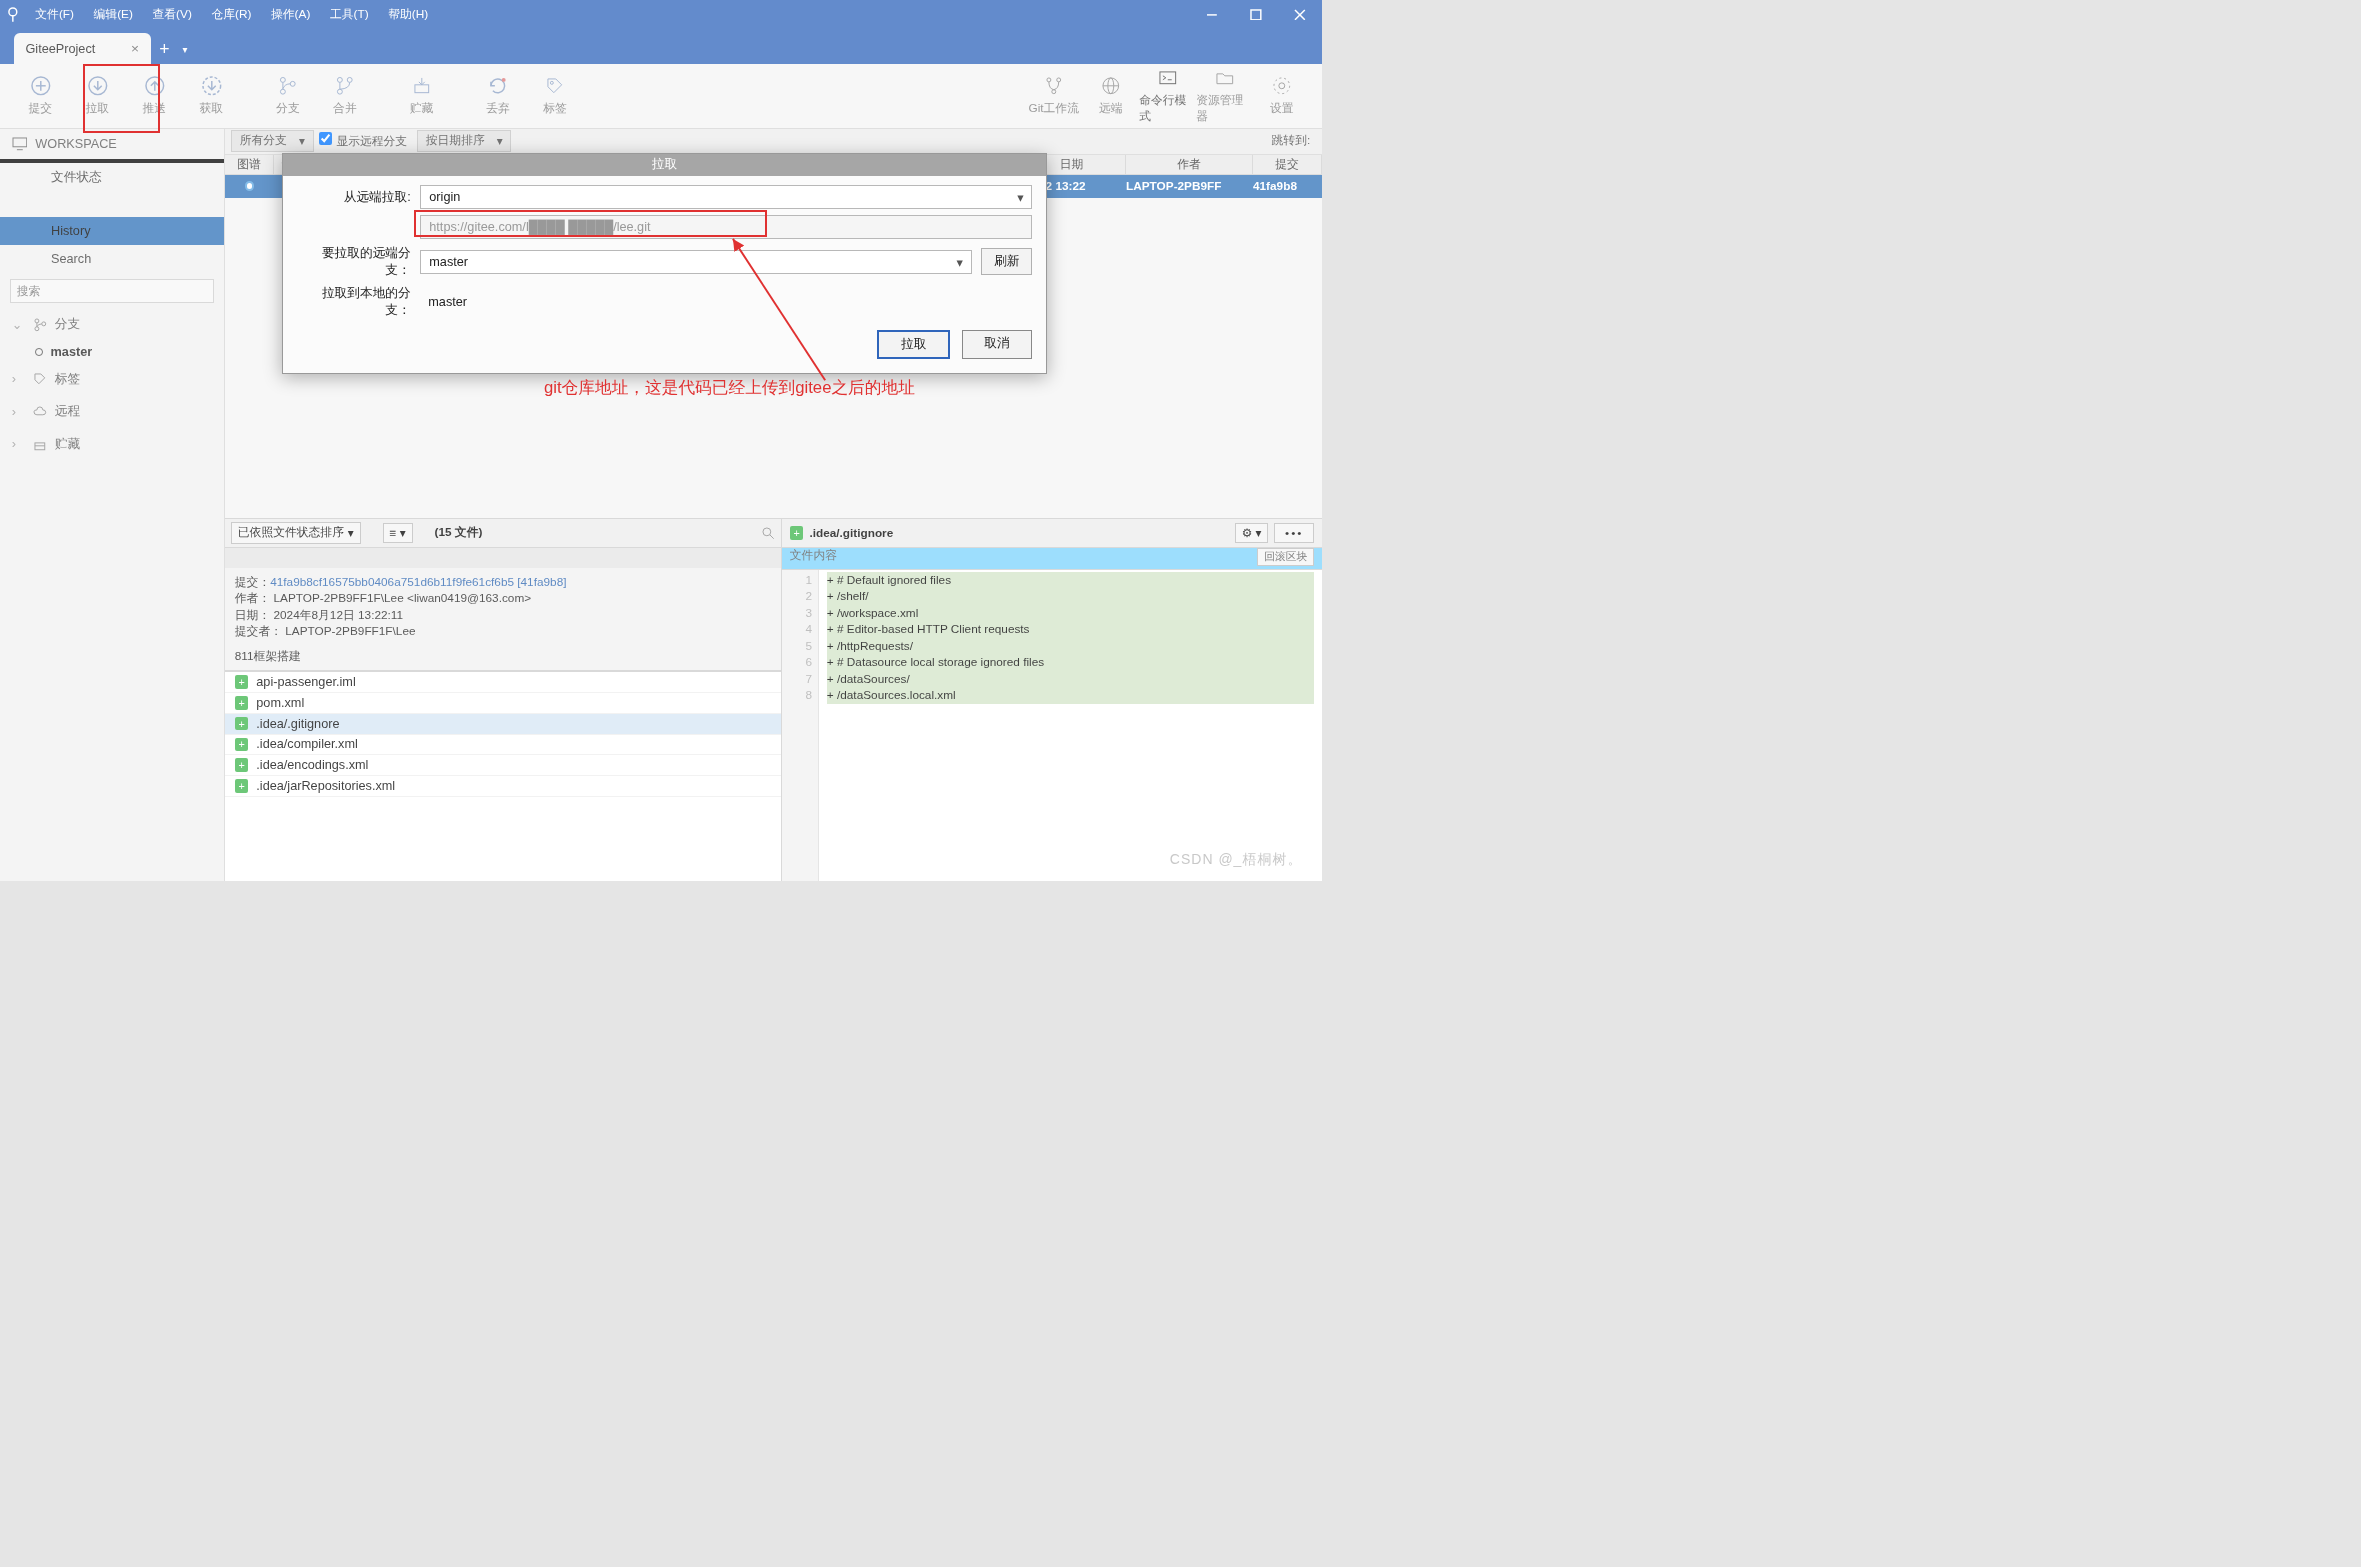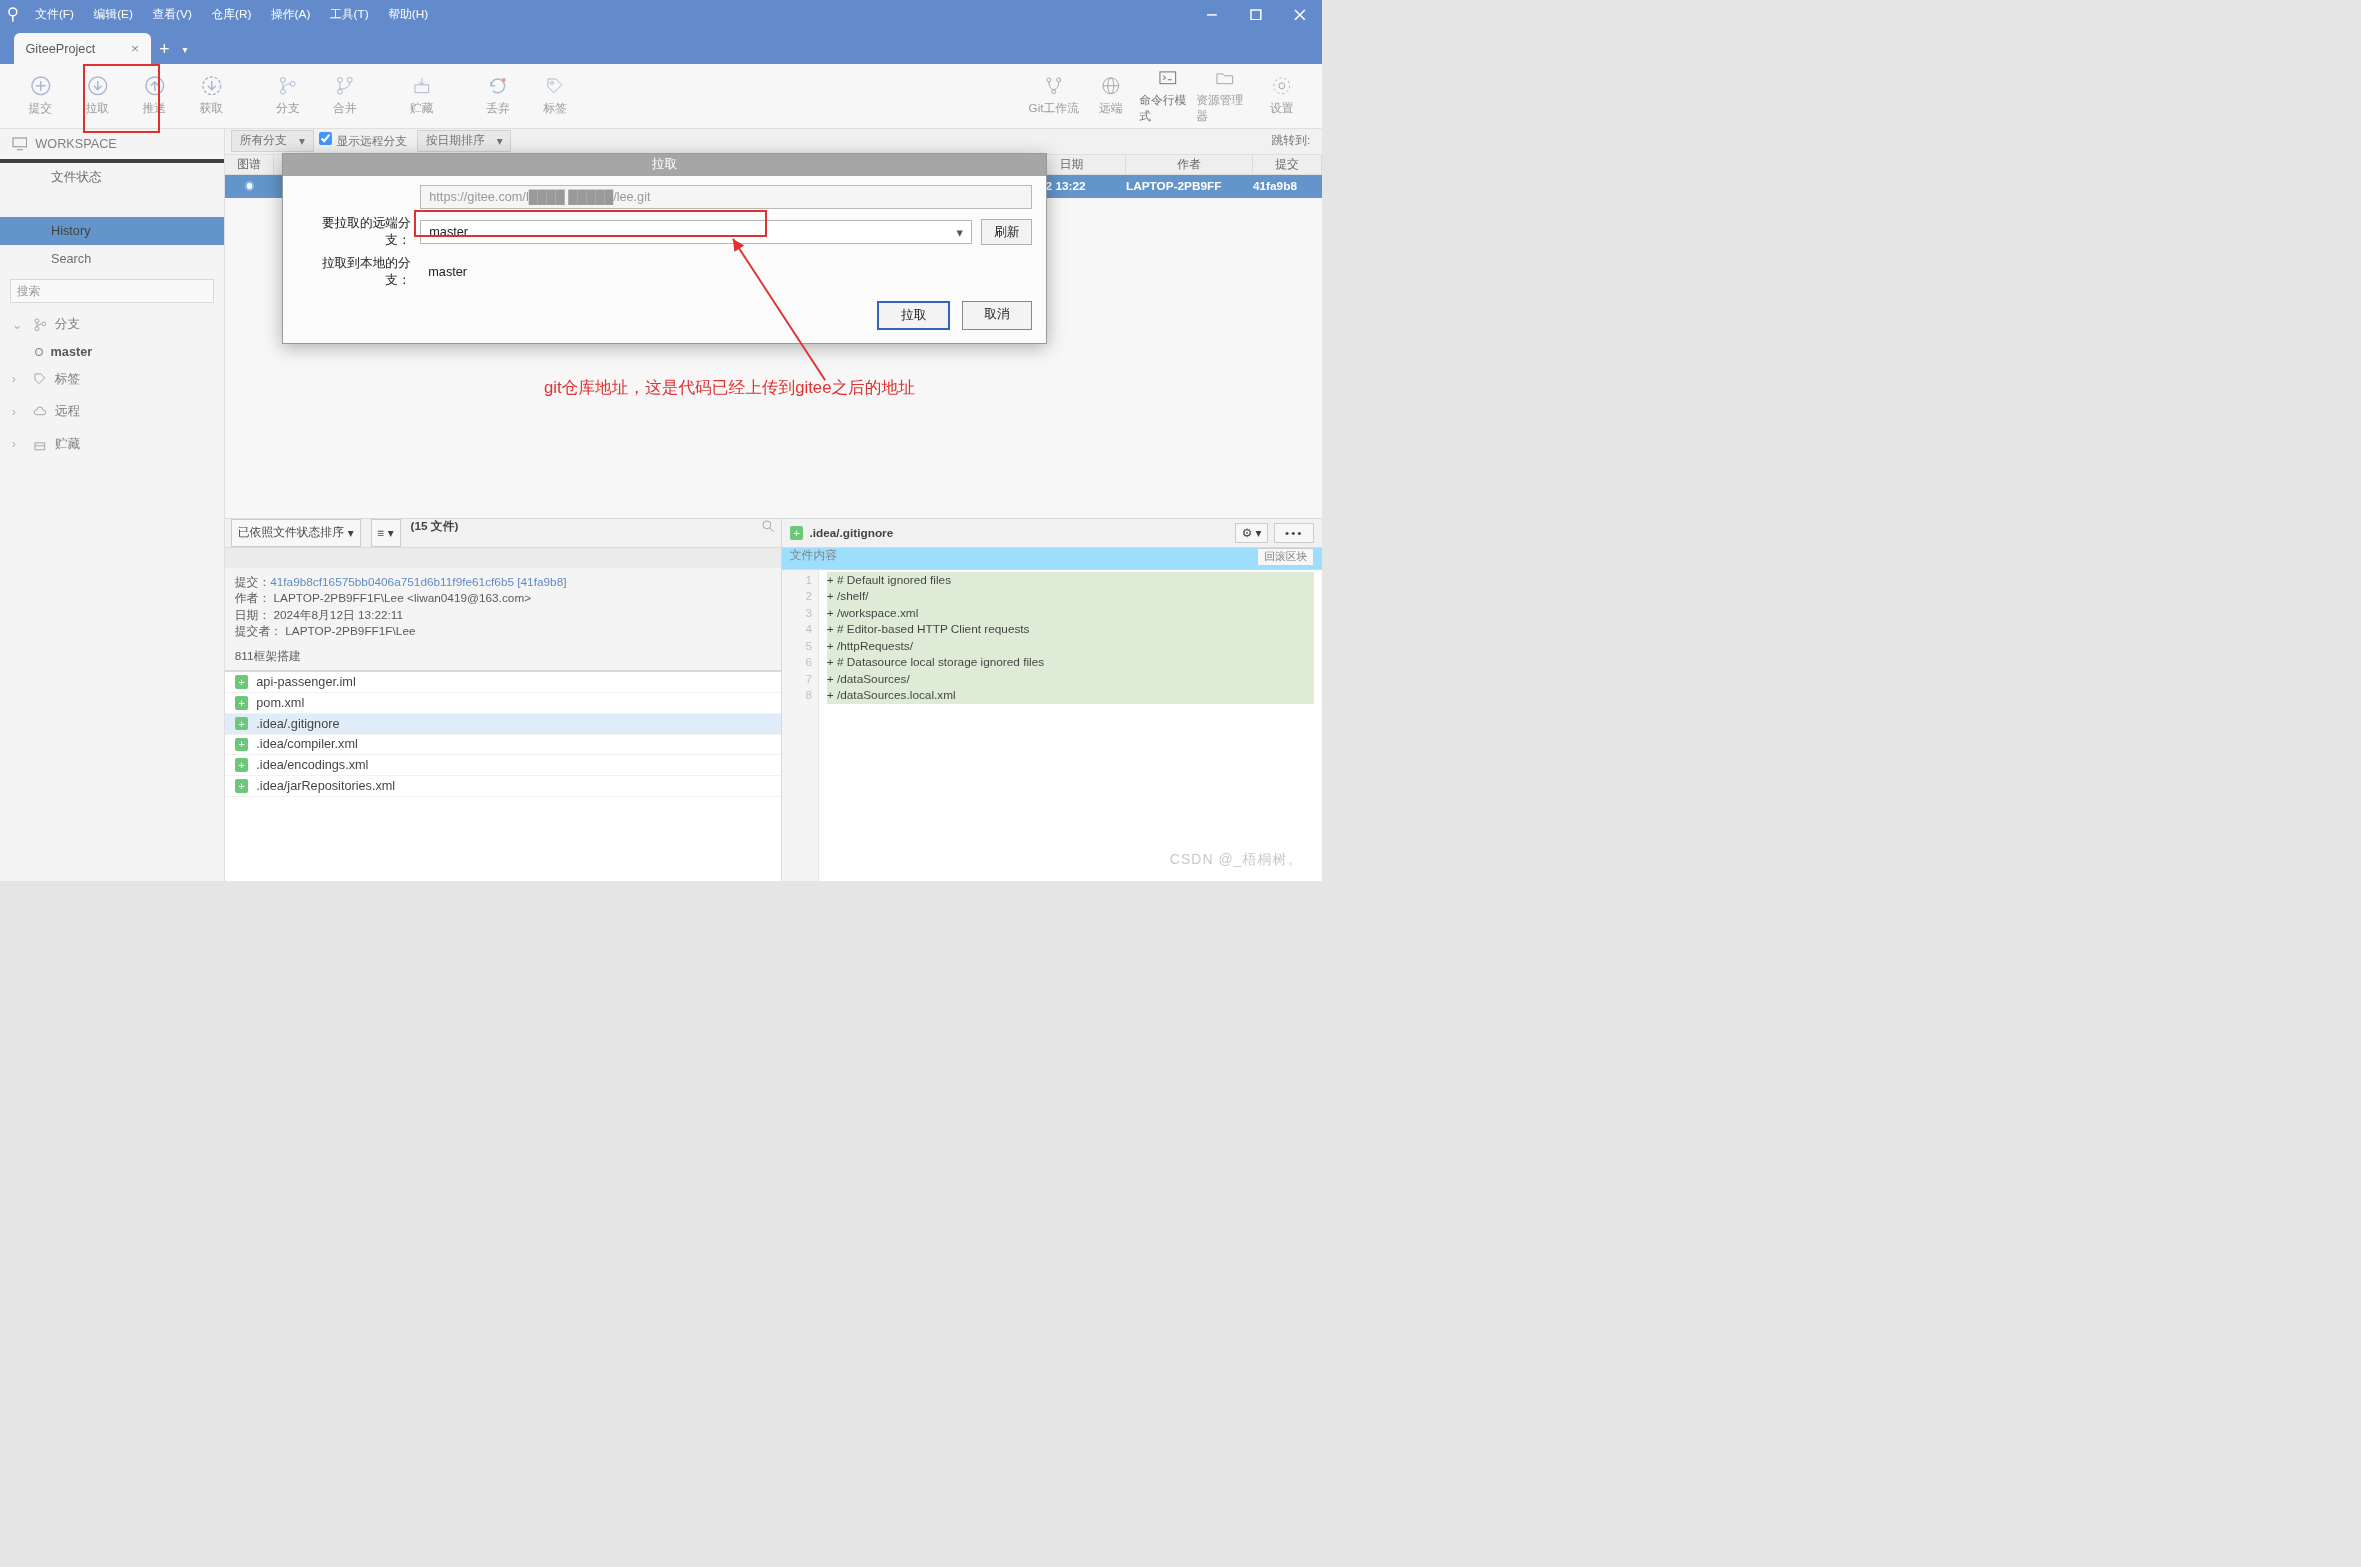--- a/index.html
+++ b/index.html
@@ -60,21 +60,21 @@
 .commitpane .row .cgraph { width: 49px; display: flex; justify-content: center; }
 .commitpane .row .circ { width: 9.8px; height: 9.8px; border: 2px solid #5aa5e0; border-radius: 50%; background: #fff; }
 .commitpane .row .cdesc { flex: 1; padding-left: 5.9px; overflow: hidden; white-space: nowrap; }
 .commitpane .row .cdate { width: 108px; font-weight: bold; }
 .commitpane .row .cauth { width: 127px; font-weight: bold; }
 .commitpane .row .csha { width: 69px; font-weight: bold; }
 
 
 .lower { position: absolute; left: 225px; right: 0; bottom: 0; top: 518px; display: flex; border-top: 1px solid #ccc; }
 .left-low { width: 557px; border-right: 1px solid #ccc; display: flex; flex-direction: column; }
-.left-low .bar1 { height: 29px; background: #ededed; border-bottom: 1px solid #ccc; display: flex; padding: 0 5.9px; font-size: 11.8px; gap: 10px; }
+.left-low .bar1 { height: 29px; background: #ededed; border-bottom: 1px solid #ccc; display: flex; align-items: center; padding: 0 5.9px; font-size: 11.8px; gap: 22px; }
 .left-low .bar1 .pill { border: 1px solid #bbb; padding: 2px 5.9px; display: flex; align-items: center; gap: 3.9px; background: #f4f4f4; }
 .left-low .bar1 .cnt { font-weight: bold; }
 .left-low .bar1 .mag { margin-left: auto; color: #777; }
 .left-low .details { background: #f1f1f1; border-bottom: 1px solid #ccc; padding: 5.9px 9.8px; font-size: 11.8px; font-family: Consolas, monospace; color: #222; line-height: 1.4; margin-top: 20px; }
 .left-low .details .sha { color: #2a64b0; }
 .left-low .files { flex: 1; overflow: auto; background: #fff; border-top: 1px solid #ccc; }
 .left-low .files .frow { display: flex; align-items: center; gap: 7.8px; padding: 2.9px 9.8px; font-size: 12.7px; border-bottom: 1px solid #eee; }
 .left-low .files .frow.sel { background: #d6e6f5; }
 .left-low .files .plusico { width: 13.7px; height: 13.7px; background: #3cb44b; color: #fff; font-size: 10.8px; display: flex; align-items: center; justify-content: center; border-radius: 2px; }
 
@@ -486,20 +486,24 @@
     </div>
   </div>
 </div>
 
 <div class="dimmask"></div>
 
 <div class="modal">
   <div class="mtitle">拉取</div>
   <div class="mbody">
     <div class="frow">
+      <div class="lbl">从远端拉取:</div>
+      <div class="sel">origin</div>
+    </div>
+    <div class="frow">
       <div class="lbl"></div>
       <div class="inp disabled">https://gitee.com/l████ █████/lee.git</div>
     </div>
     <div class="frow">
       <div class="lbl">要拉取的远端分支：</div>
       <div class="sel">master</div>
       <div class="btn">刷新</div>
     </div>
     <div class="frow">
       <div class="lbl">拉取到本地的分支：</div>

